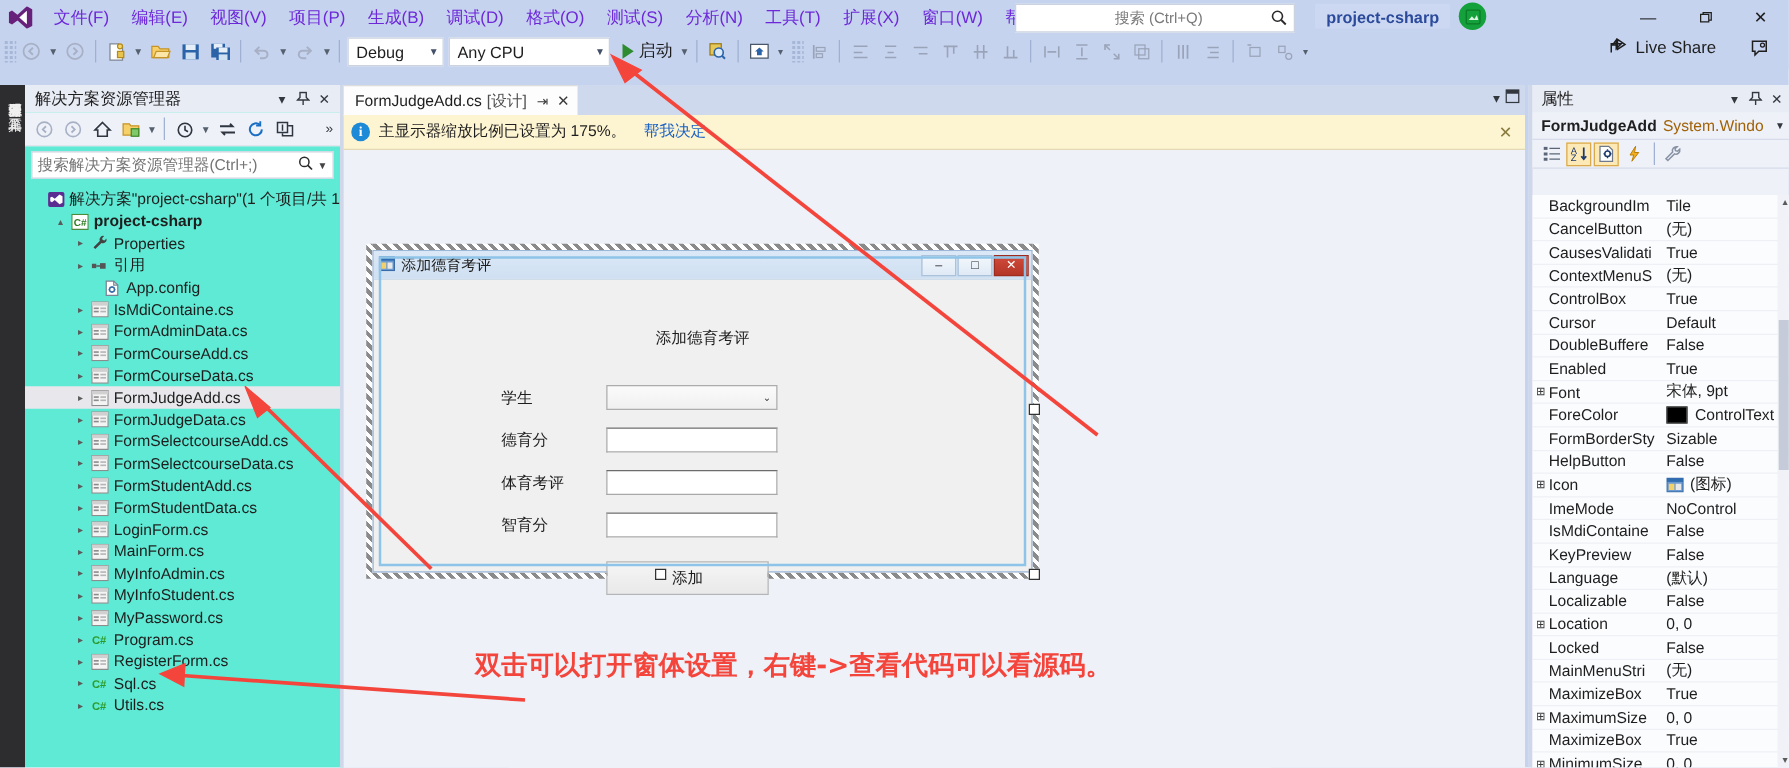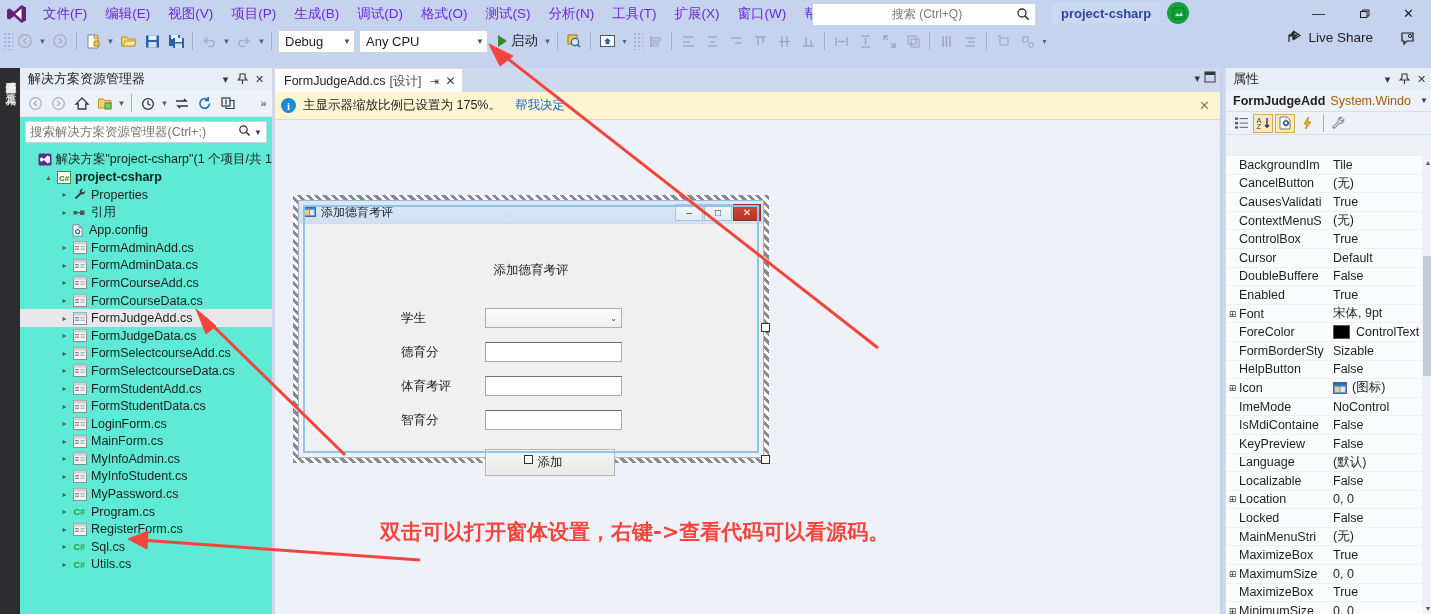--- a/index.html
+++ b/index.html
@@ -77,21 +77,21 @@
   .tab-right{position:absolute;right:4px;top:3px;display:flex;align-items:center;gap:4px;color:#33383f;font-size:11px;}
   .infobar{height:27px;background:#fdf4d2;border-bottom:1px solid #e3d9b4;display:flex;align-items:center;padding:0 6px;}
   .ib-i{width:15px;height:15px;border-radius:50%;background:#1c8ad6;color:#fff;font-size:11px;font-weight:bold;
        display:flex;align-items:center;justify-content:center;margin-right:7px;font-family:"Liberation Serif",serif;}
   .ib-text{font-size:12.5px;color:#1e1e1e;}
   .ib-link{font-size:12.5px;color:#1a62c4;margin-left:14px;}
   .ib-close{position:absolute;right:10px;color:#8a7c40;font-size:13px;}
   .canvas{position:absolute;left:0;top:52px;width:945px;height:494px;background:#eef1f8;}
 
   
-  .dsn{position:absolute;left:18px;top:75px;width:476px;height:268px;}
+  .dsn{position:absolute;left:18px;top:75px;width:538px;height:268px;}
   .dsn-hatch{position:absolute;inset:0;border:5px solid;
      border-image:repeating-linear-gradient(45deg,#8a8a8a 0 3px,#ffffff 3px 6px) 5;}
   .form{position:absolute;left:5px;top:5px;right:5px;bottom:5px;background:#f0f0f0;border:1px solid #9ab6d8;box-sizing:border-box;}
   .fcap{height:22px;background:linear-gradient(#dbe8f7,#cfe0f2);display:flex;align-items:center;padding-left:4px;border-bottom:1px solid #cfdcea;}
   .fcap-title{font-size:12px;color:#1e1e1e;margin-left:5px;}
   .fbtns{margin-left:auto;display:flex;align-items:center;}
   .fbtn{width:28px;height:17px;margin-right:1px;background:linear-gradient(#f3f7fc,#dfeaf6);border:1px solid #a9c1da;
         display:flex;align-items:center;justify-content:center;font-size:10px;color:#2b2b2b;box-sizing:border-box;}
   .fbtn.close{background:linear-gradient(#d24b3c,#b33526);border-color:#9e2b1d;color:#fff;font-weight:bold;margin-right:2px;}
   .fbody{position:relative;height:100%;}
@@ -535,21 +535,21 @@
           <span class="tw">▸</span>
           <span class="ticon">
             <svg width="14" height="13" viewBox="0 0 14 13">
               <rect x="0.5" y="5" width="3.5" height="3.5" fill="#555"></rect>
               <line x1="4" y1="6.7" x2="7" y2="6.7" stroke="#555" stroke-width="1.2"></line>
               <rect x="7" y="4.5" width="4.5" height="4.5" fill="#555"></rect>
             </svg>
           </span>
           <span class="tlabel">引用</span>
         </div>
-        <div class="trow" style="padding-left: 36px;">
+        <div class="trow" style="padding-left: 48px;">
           <span class="tw"></span>
           <span class="ticon">
             <svg width="14" height="13" viewBox="0 0 14 13">
               <path d="M2 0.8h6l3.2 3.2v8.2H2z" fill="#fff" stroke="#7a8494"></path>
               <path d="M8 0.8V4h3.2" fill="none" stroke="#7a8494"></path>
               <circle cx="6.6" cy="7.6" r="2" fill="none" stroke="#3a6da8" stroke-width="1.2"></circle>
               <path d="M6.6 4.9v1.1M6.6 9.2v1.1M3.9 7.6H5M8.2 7.6h1.1" stroke="#3a6da8" stroke-width="1"></path>
             </svg>
           </span>
           <span class="tlabel">App.config</span>
@@ -559,21 +559,21 @@
           <span class="ticon">
             <svg width="14" height="13" viewBox="0 0 14 13">
               <rect x="0.5" y="0.5" width="13" height="12" fill="#f4f4f4" stroke="#8c8c8c"></rect>
               <rect x="0.5" y="0.5" width="13" height="3" fill="#d0d0d0"></rect>
               <rect x="2" y="5" width="4" height="1.3" fill="#8c8c8c"></rect>
               <rect x="2" y="7.6" width="4" height="1.3" fill="#8c8c8c"></rect>
               <rect x="7.3" y="5" width="4.5" height="1.3" fill="#b5b5b5"></rect>
               <rect x="7.3" y="7.6" width="4.5" height="1.3" fill="#b5b5b5"></rect>
             </svg>
           </span>
-          <span class="tlabel">FormAdminAdd.cs</span>
+          <span class="tlabel">IsMdiContaine.cs</span>
         </div>
         <div class="trow" style="padding-left: 38px;">
           <span class="tw">▸</span>
           <span class="ticon">
             <svg width="14" height="13" viewBox="0 0 14 13">
               <rect x="0.5" y="0.5" width="13" height="12" fill="#f4f4f4" stroke="#8c8c8c"></rect>
               <rect x="0.5" y="0.5" width="13" height="3" fill="#d0d0d0"></rect>
               <rect x="2" y="5" width="4" height="1.3" fill="#8c8c8c"></rect>
               <rect x="2" y="7.6" width="4" height="1.3" fill="#8c8c8c"></rect>
               <rect x="7.3" y="5" width="4.5" height="1.3" fill="#b5b5b5"></rect>

